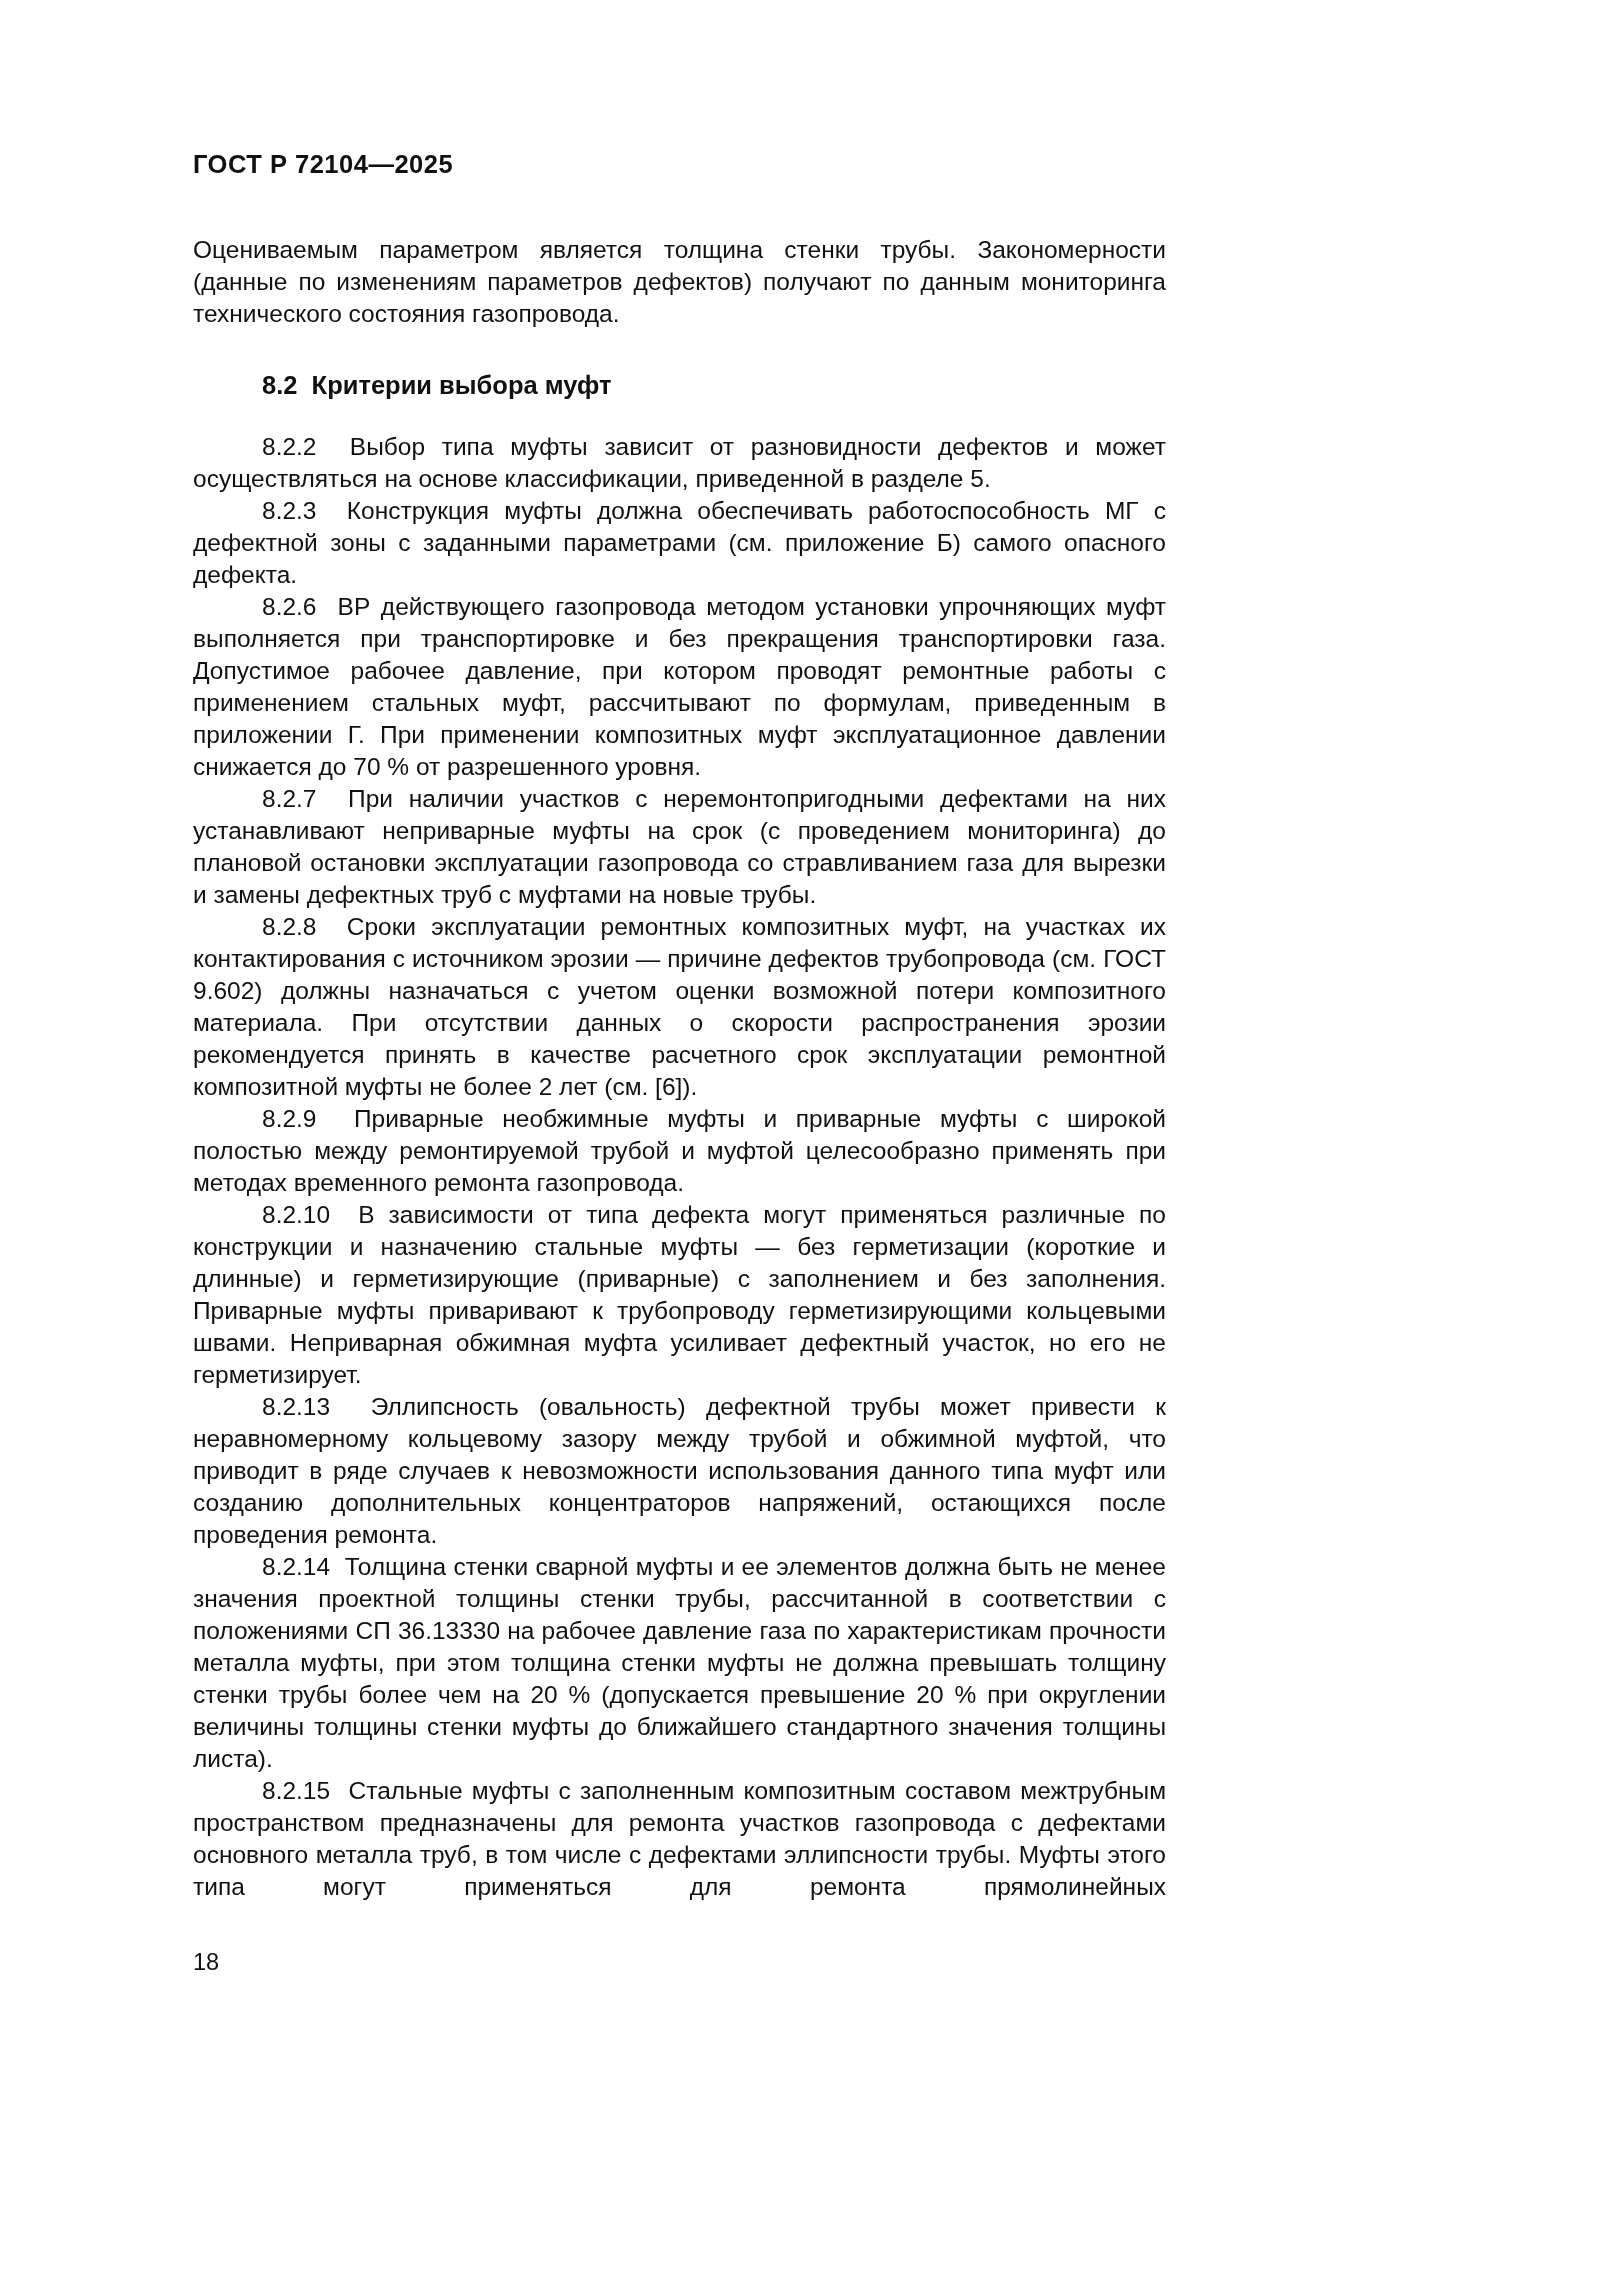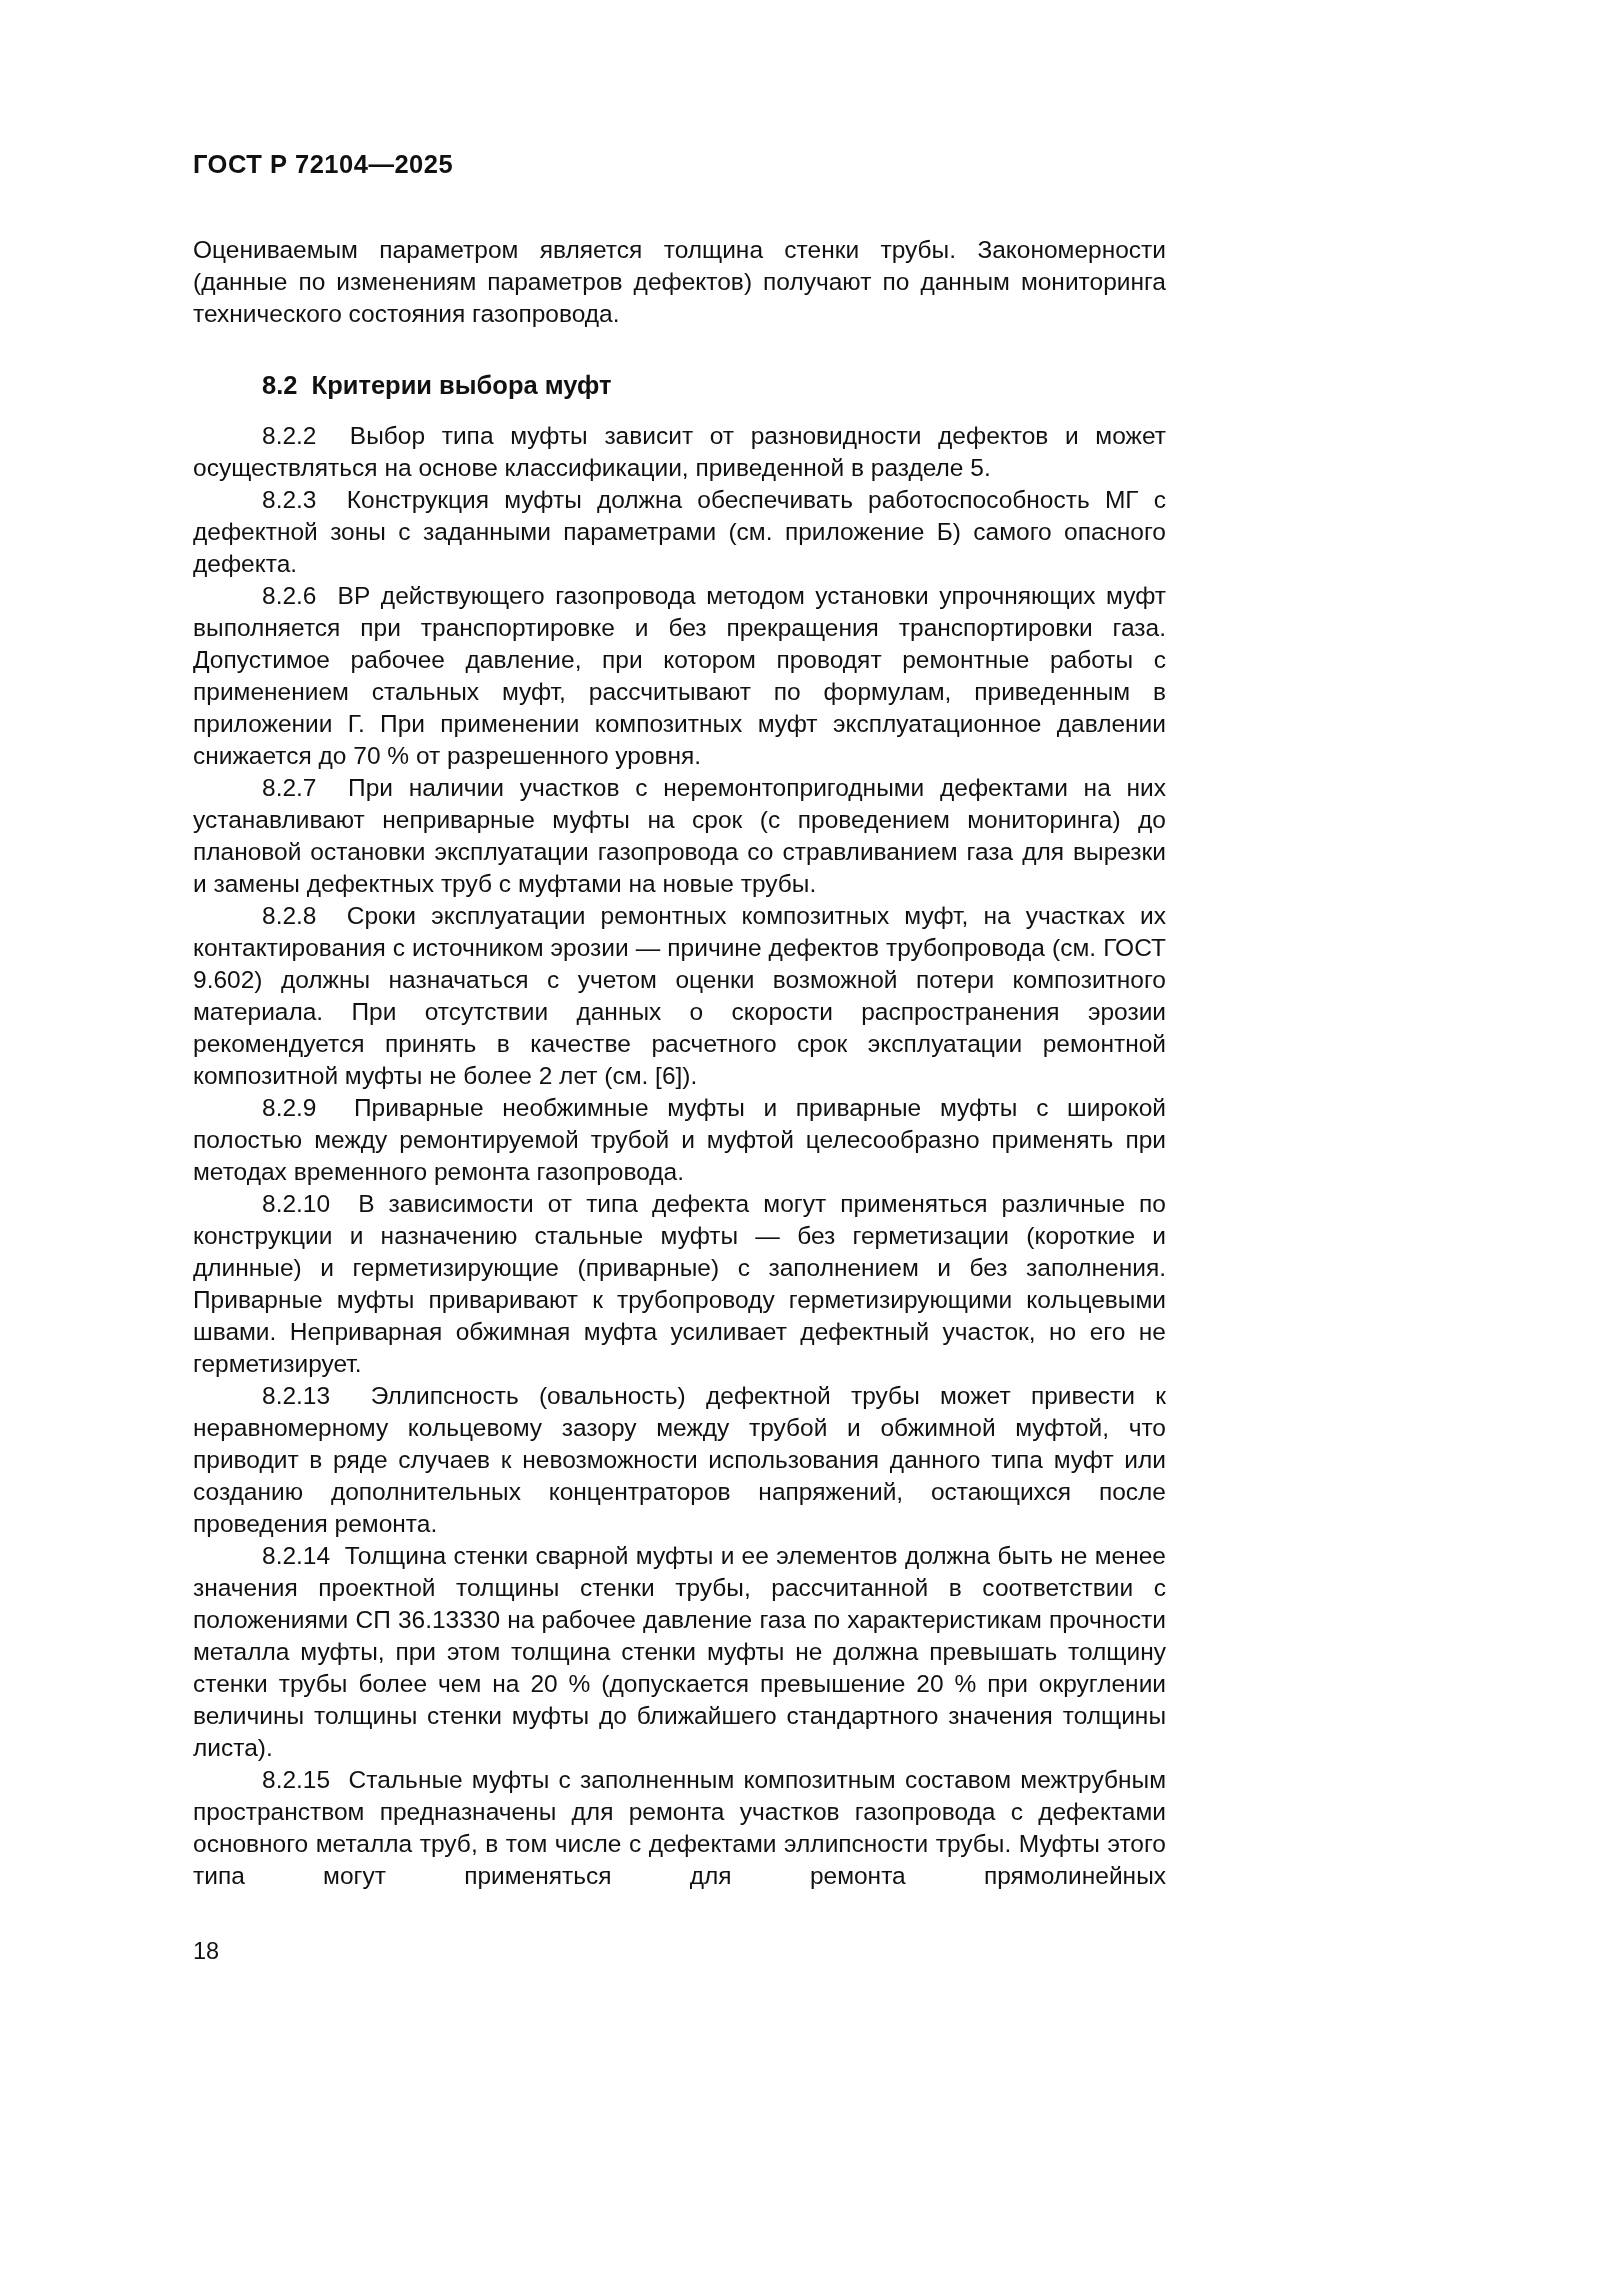--- a/index.html
+++ b/index.html
@@ -38,21 +38,21 @@
     text-indent: 0;
     margin-top: 34px;
   }
   p.continued {
     text-align-last: justify;
   }
   h2.section-heading {
     font-size: 25.5px;
     line-height: 32px;
     font-weight: bold;
-    margin: 39px 0 19px 0;
+    margin: 39px 0 30px 0;
     padding-left: 69px;
   }
   .note-block {
     font-size: 21px;
     line-height: 29px;
     text-align: justify;
     text-indent: 69px;
     margin: 16.7px 0;
     hyphens: auto;
     -webkit-hyphens: auto;

